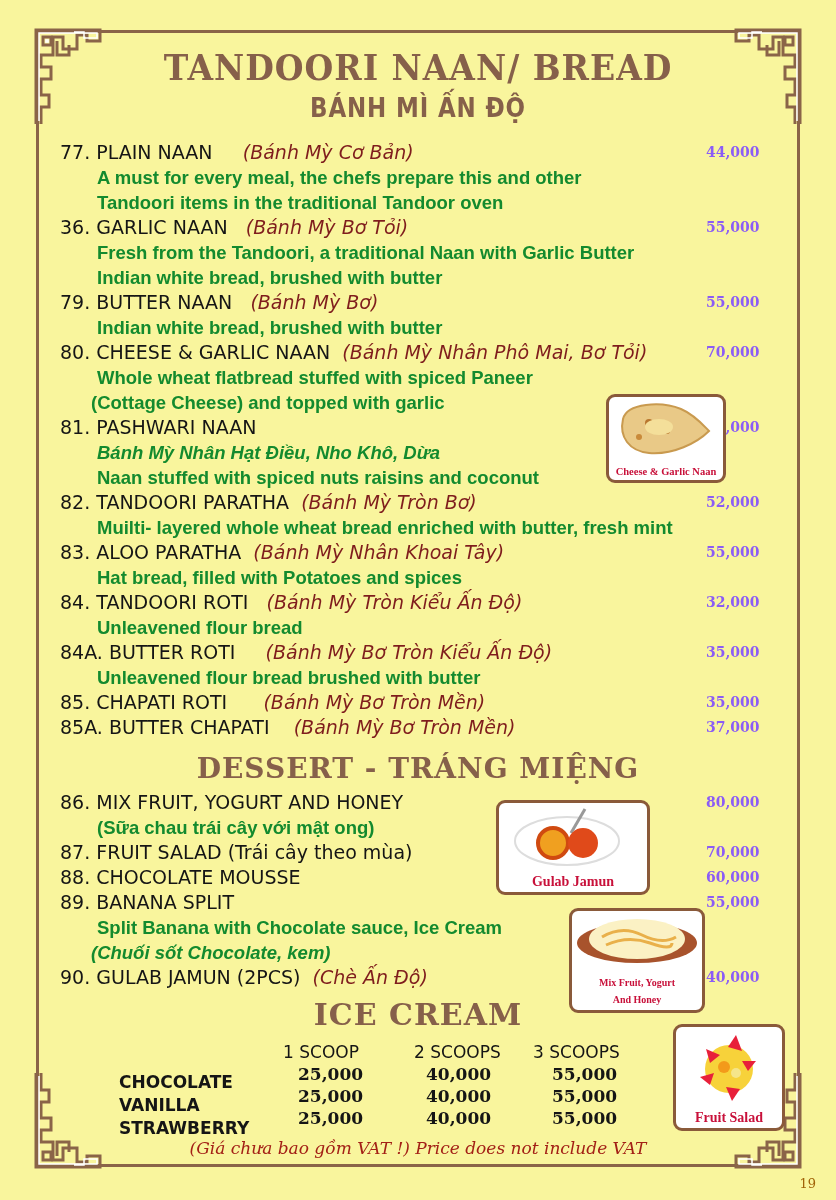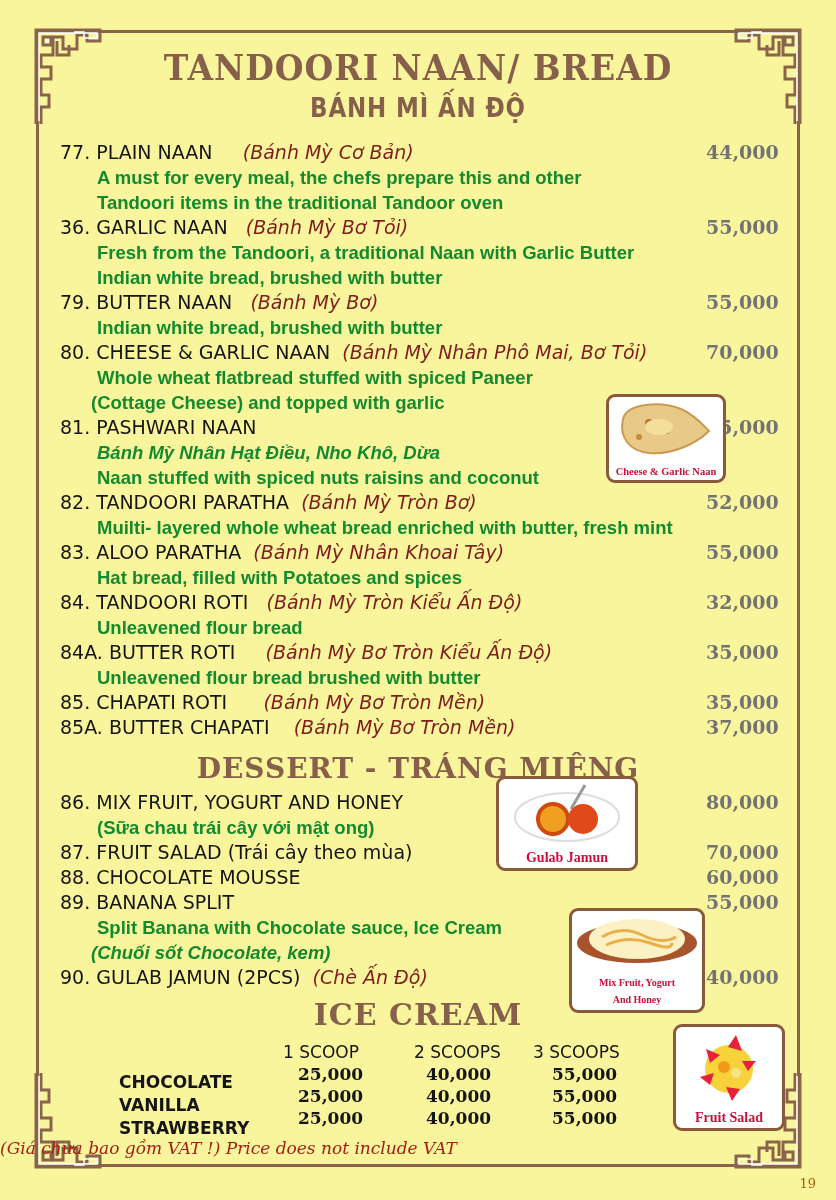--- a/index.html
+++ b/index.html
@@ -23,32 +23,32 @@
   .t3 { top:752px; font-size:28px; }
   .t4 { top:997px; font-size:30px; }
 
   .row { position:absolute; left:60px; font-size:19px; line-height:25px; white-space:nowrap;
     font-family:"DejaVu Sans", sans-serif; }
   .name { color:#151515;text-align:center; }
   .viet { color:#7f1d1d; font-style:italic; }
   .desc { position:absolute; left:97px; font-size:18.5px; line-height:25px; color:#138a2e; font-weight:bold;
     white-space:nowrap; font-family:"Liberation Sans", sans-serif; }
   .desc.it { font-style:italic; }
-  .price { position:absolute; left:706px; font-size:19px; font-weight:bold; color:#737373;
+  .price { position:absolute; left:706px; font-size:14px; font-weight:bold; color:#8b5cf6;
     font-family:"DejaVu Serif", serif; line-height:25px; }
 
   .photo { position:absolute; background:#fff; border:3px solid #8a5a3a; border-radius:9px; box-sizing:border-box;margin-left:32px; }
   .photo .cap { position:absolute; left:0; right:0; bottom:3px; text-align:center; color:#c8103a;
     font-family:"Liberation Serif", serif; font-weight:bold; }
 
   .ic-head { position:absolute; top:1042px; font-size:17px; color:#151515; font-family:"DejaVu Sans", sans-serif; }
   .ic-flavor { position:absolute; left:119px; font-size:17px; font-weight:bold; color:#151515; font-family:"DejaVu Sans", sans-serif; }
   .ic-val { position:absolute; font-size:17px; font-weight:bold; color:#151515; font-family:"DejaVu Serif", serif; }
 
-  .note { position:absolute; top:1138px; left:0; width:836px; font-style:italic;
+  .note { position:absolute; top:1138px; left:0; width:836px; text-align:center; font-style:italic;
     color:#a32016; font-size:17px; font-family:"DejaVu Serif", serif; }
   .pageno { position:absolute; right:20px; top:1176px; color:#a16207; font-size:13px; font-family:"DejaVu Serif", serif; }
 </style>
 </head>
 <body>
 
 <div class="frame"></div>
 
 <div class="corner c-tl">
   <svg width="70" height="100" viewBox="0 0 70 100">
@@ -173,21 +173,21 @@
 <div class="price" style="top:865px">60,000</div>
 
 <div class="row" style="top:890px"><span class="name">89. BANANA SPLIT</span></div>
 <div class="price" style="top:890px">55,000</div>
 <div class="desc" style="top:915px">Split Banana with Chocolate sauce, Ice Cream</div>
 <div class="desc it" style="top:940px;left:91px">(Chuối sốt Chocolate, kem)</div>
 
 <div class="row" style="top:965px"><span class="name">90. GULAB JAMUN (2PCS)</span>&nbsp;&nbsp;<span class="viet">(Chè Ấn Độ)</span></div>
 <div class="price" style="top:965px">40,000</div>
 
-<div class="photo" style="left:464px;top:776px;width:142px;height:95px">
+<div class="photo" style="left:464px;top:800px;width:154px;height:95px">
   <svg width="136" height="70" viewBox="0 0 136 70">
     <ellipse cx="68" cy="38" rx="52" ry="24" fill="#fff" stroke="#ddd" stroke-width="2"></ellipse>
     <line x1="72" y1="30" x2="86" y2="6" stroke="#999" stroke-width="3"></line>
     <circle cx="54" cy="40" r="15" fill="#f0a020"></circle>
       <circle cx="54" cy="40" r="15" fill="none" stroke="#d04a10" stroke-width="4"></circle>
     <circle cx="84" cy="40" r="15" fill="#e04a1a"></circle>
   </svg>
   <div class="cap" style="font-size:14px;bottom:2px">Gulab Jamun</div>
 </div>
 

